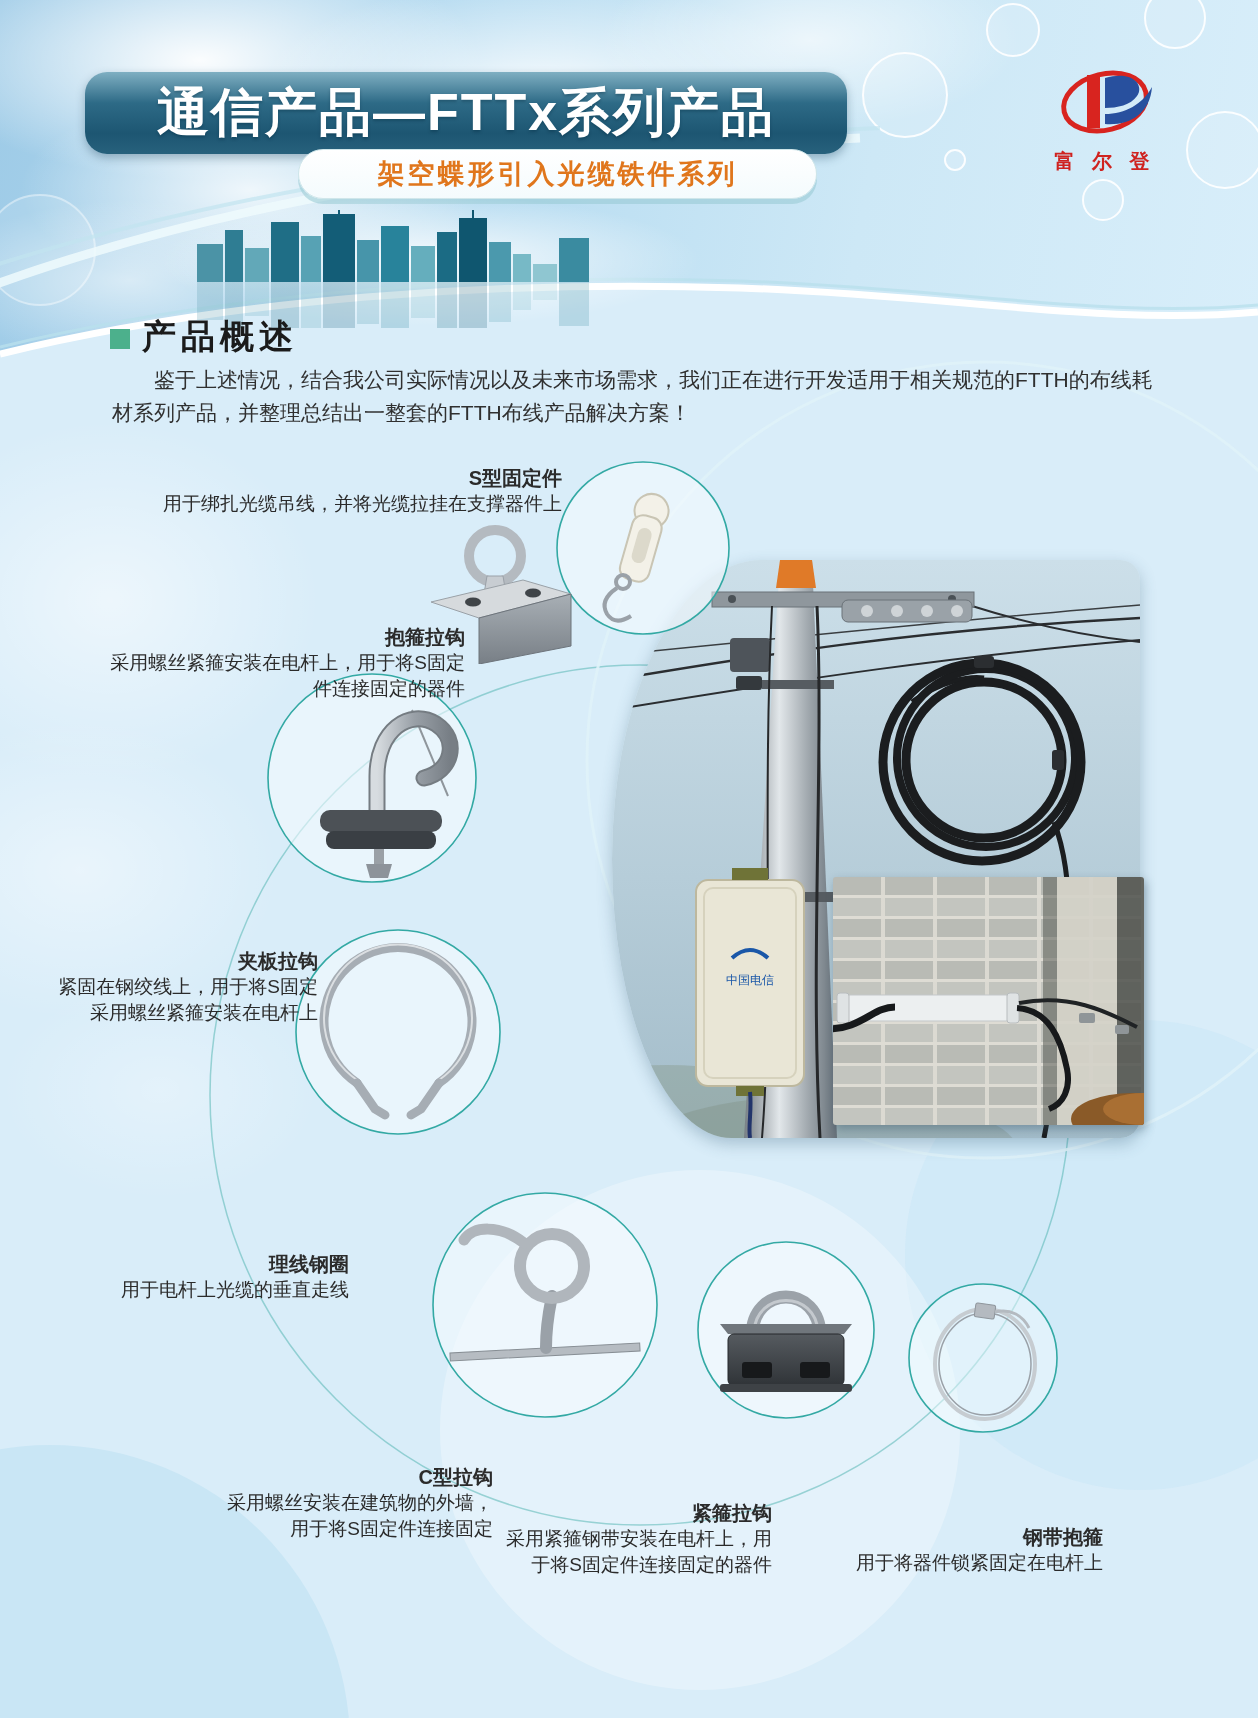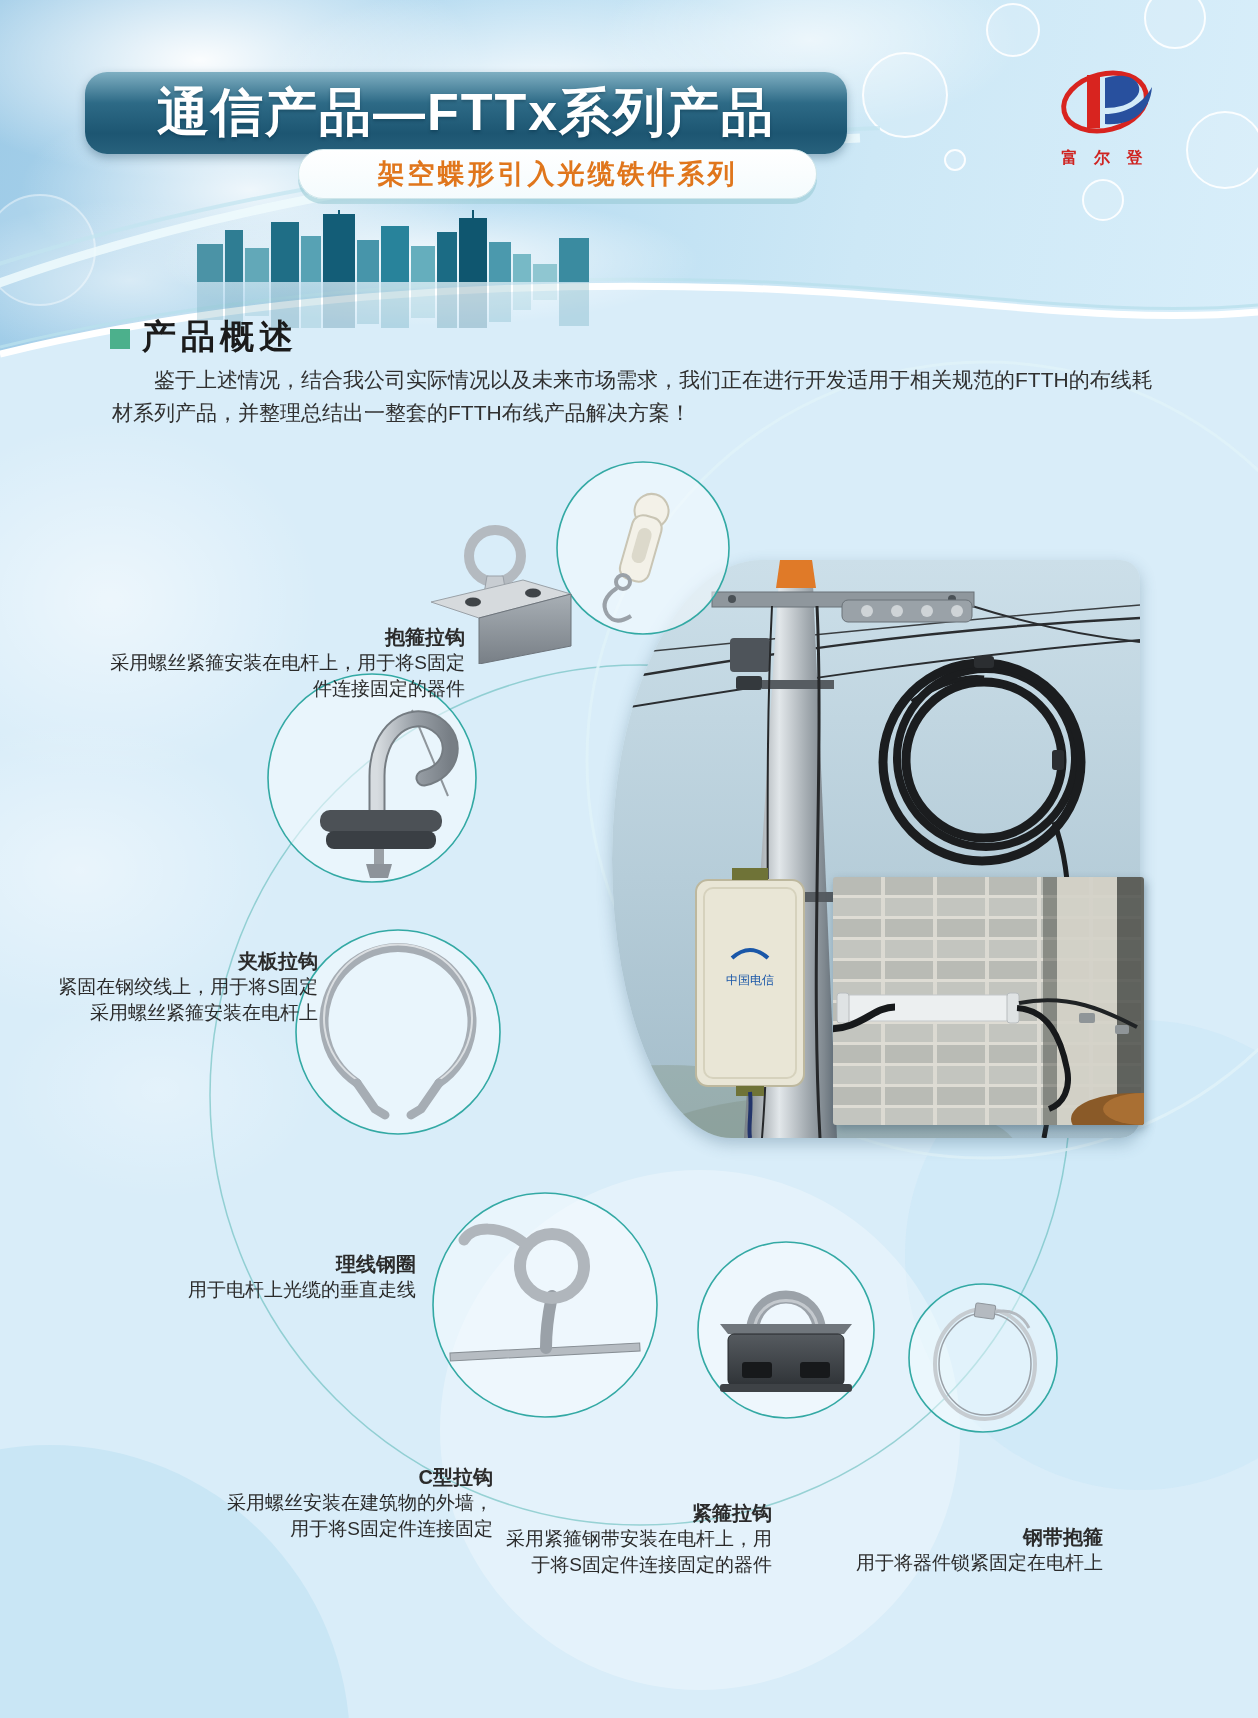--- a/index.html
+++ b/index.html
@@ -23,21 +23,21 @@
   .banner-title{color:#ffffff;font-size:52px;font-weight:700;letter-spacing:2px;white-space:nowrap;
                 text-shadow:0 2px 3px rgba(0,40,60,.35);}
   .pill{position:absolute;left:298px;top:149px;width:517px;height:48px;border-radius:26px;
         background:linear-gradient(180deg,#ffffff 0%,#f4fbfd 100%);
         border:1px solid #cfe6ea;box-shadow:0 5px 0 rgba(150,200,210,.55);
         display:flex;align-items:center;justify-content:center;}
   .pill-text{color:#e0761c;font-size:27px;font-weight:700;letter-spacing:3px;white-space:nowrap;}
 
   
   .logo{position:absolute;left:1038px;top:62px;width:134px;text-align:center;}
-  .logo-text{margin-top:2px;color:#cf2320;font-size:16px;font-weight:700;letter-spacing:6px;white-space:nowrap;}
+  .logo-text{margin-top:2px;color:#cf2320;font-size:20px;font-weight:700;letter-spacing:6px;white-space:nowrap;}
 
   
   .skyline-glow{position:absolute;left:160px;top:196px;width:540px;height:130px;border-radius:50%;
                 background:radial-gradient(closest-side,rgba(255,255,255,.9),rgba(255,255,255,0));}
   .skyline{position:absolute;left:195px;top:210px;}
 
   
   .bullet{position:absolute;left:110px;top:329px;width:20px;height:20px;background:#4cb08c;}
   .overview-heading{position:absolute;left:142px;top:314px;font-family:"Liberation Serif",serif;
                     font-size:34px;font-weight:700;letter-spacing:5px;color:#1b1b1b;}
@@ -47,21 +47,21 @@
 
   
   .plabel{position:absolute;color:#2b2b2b;}
   .plabel .ptitle{font-size:20px;font-weight:600;line-height:26px;white-space:nowrap;}
   .plabel .pline{font-size:19px;font-weight:500;line-height:26px;white-space:nowrap;}
   .ra{text-align:right;}
   .ca{text-align:right;}
   .pl1{right:696px;top:465px;}
   .pl2{right:793px;top:624px;}
   .pl3{right:940px;top:948px;}
-  .pl4{right:842px;top:1251px;margin-left:32px;}
+  .pl4{right:909px;top:1251px;margin-left:32px;}
   .pl5{right:765px;top:1464px;}
   .pl6{right:486px;top:1500px;}
   .pl7{left:845px;top:1524px;width:258px;}
 
   
   .pole-photo{position:absolute;left:612px;top:560px;width:528px;height:578px;overflow:hidden;
               border-radius:150px 20px 20px 120px / 300px 20px 20px 280px;
               box-shadow:0 6px 16px rgba(50,90,115,.3);}
   .wall-photo{position:absolute;left:833px;top:877px;width:311px;height:248px;border-radius:3px;
               overflow:hidden;box-shadow:2px 4px 10px rgba(50,80,100,.4);
@@ -326,20 +326,24 @@
   </svg>
 
   <svg class="prod" style="left:907px;top:1282px;" width="152" height="152">
     <circle cx="76" cy="76" r="74" fill="rgba(245,252,255,.45)" stroke="#33a9a4" stroke-width="1.6"></circle>
     <ellipse cx="78" cy="82" rx="50" ry="55" fill="none" stroke="#c6ccd1" stroke-width="4"></ellipse>
     <ellipse cx="78" cy="82" rx="46" ry="51" fill="none" stroke="#9aa1a8" stroke-width="1.5"></ellipse>
     <rect x="68" y="22" width="20" height="14" rx="2" fill="#b4bac0" stroke="#8f969c" transform="rotate(8 78 29)"></rect>
     <path d="M88,30 C104,26 116,34 122,46" stroke="#b4bac0" stroke-width="3" fill="none"></path>
   </svg>
 
+  <div class="plabel ra pl1">
+    <div class="ptitle">S型固定件</div>
+    <div class="pline">用于绑扎光缆吊线，并将光缆拉挂在支撑器件上</div>
+  </div>
   <div class="plabel ra pl2">
     <div class="ptitle">抱箍拉钩</div>
     <div class="pline">采用螺丝紧箍安装在电杆上，用于将S固定</div>
     <div class="pline">件连接固定的器件</div>
   </div>
   <div class="plabel ra pl3">
     <div class="ptitle">夹板拉钩</div>
     <div class="pline">紧固在钢绞线上，用于将S固定</div>
     <div class="pline">采用螺丝紧箍安装在电杆上</div>
   </div>

